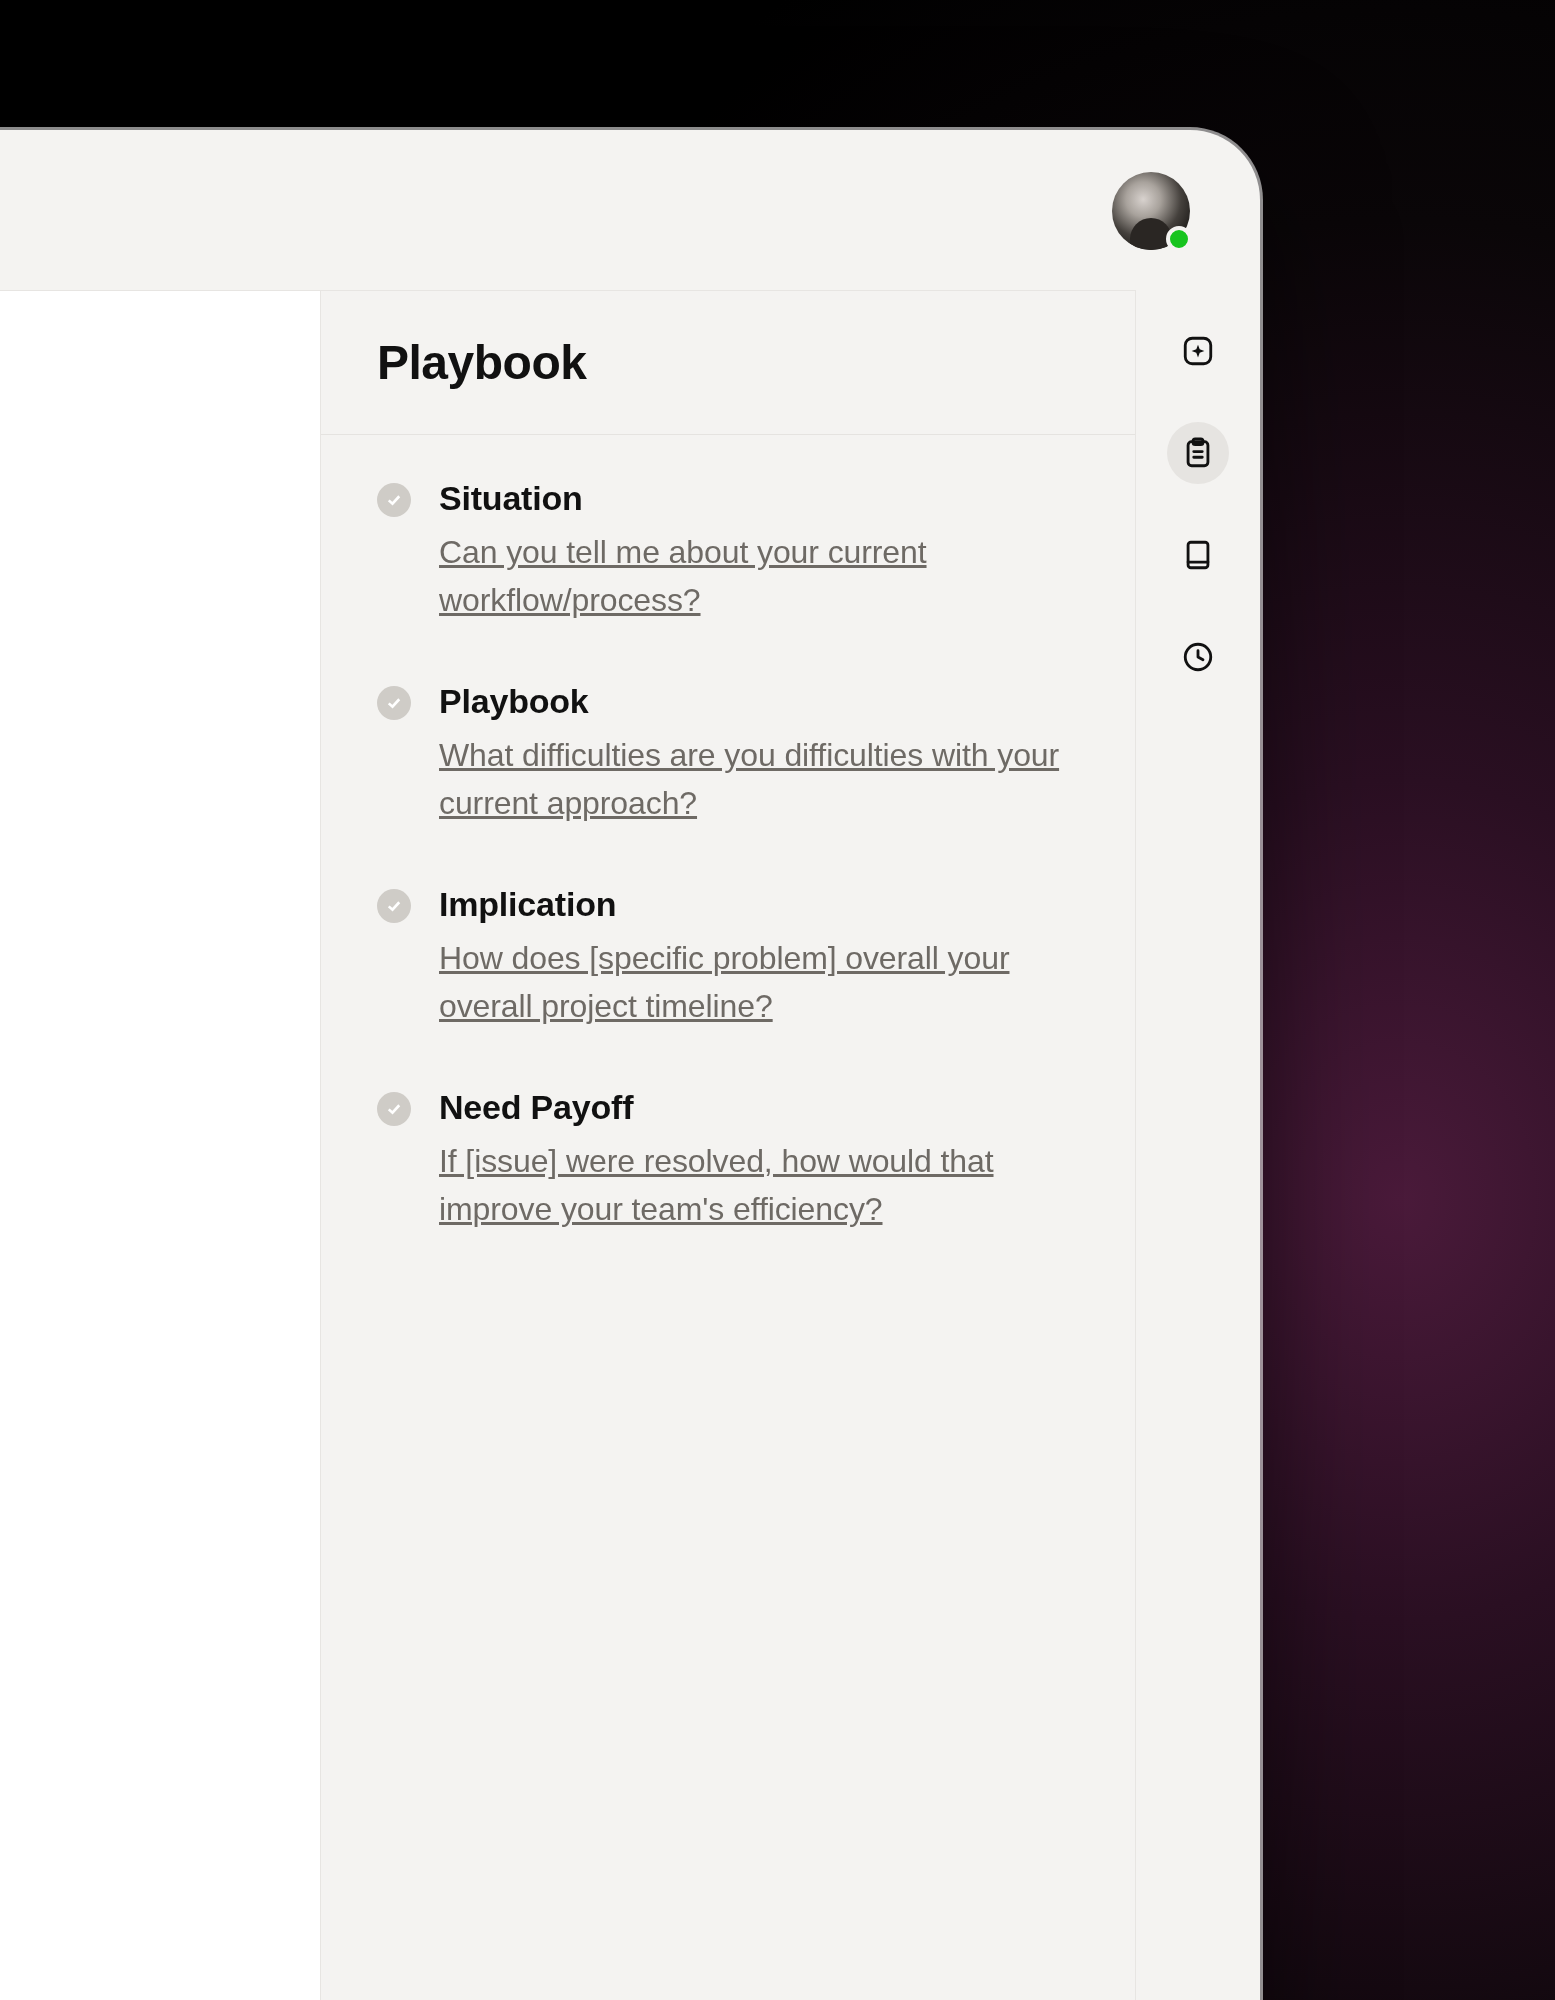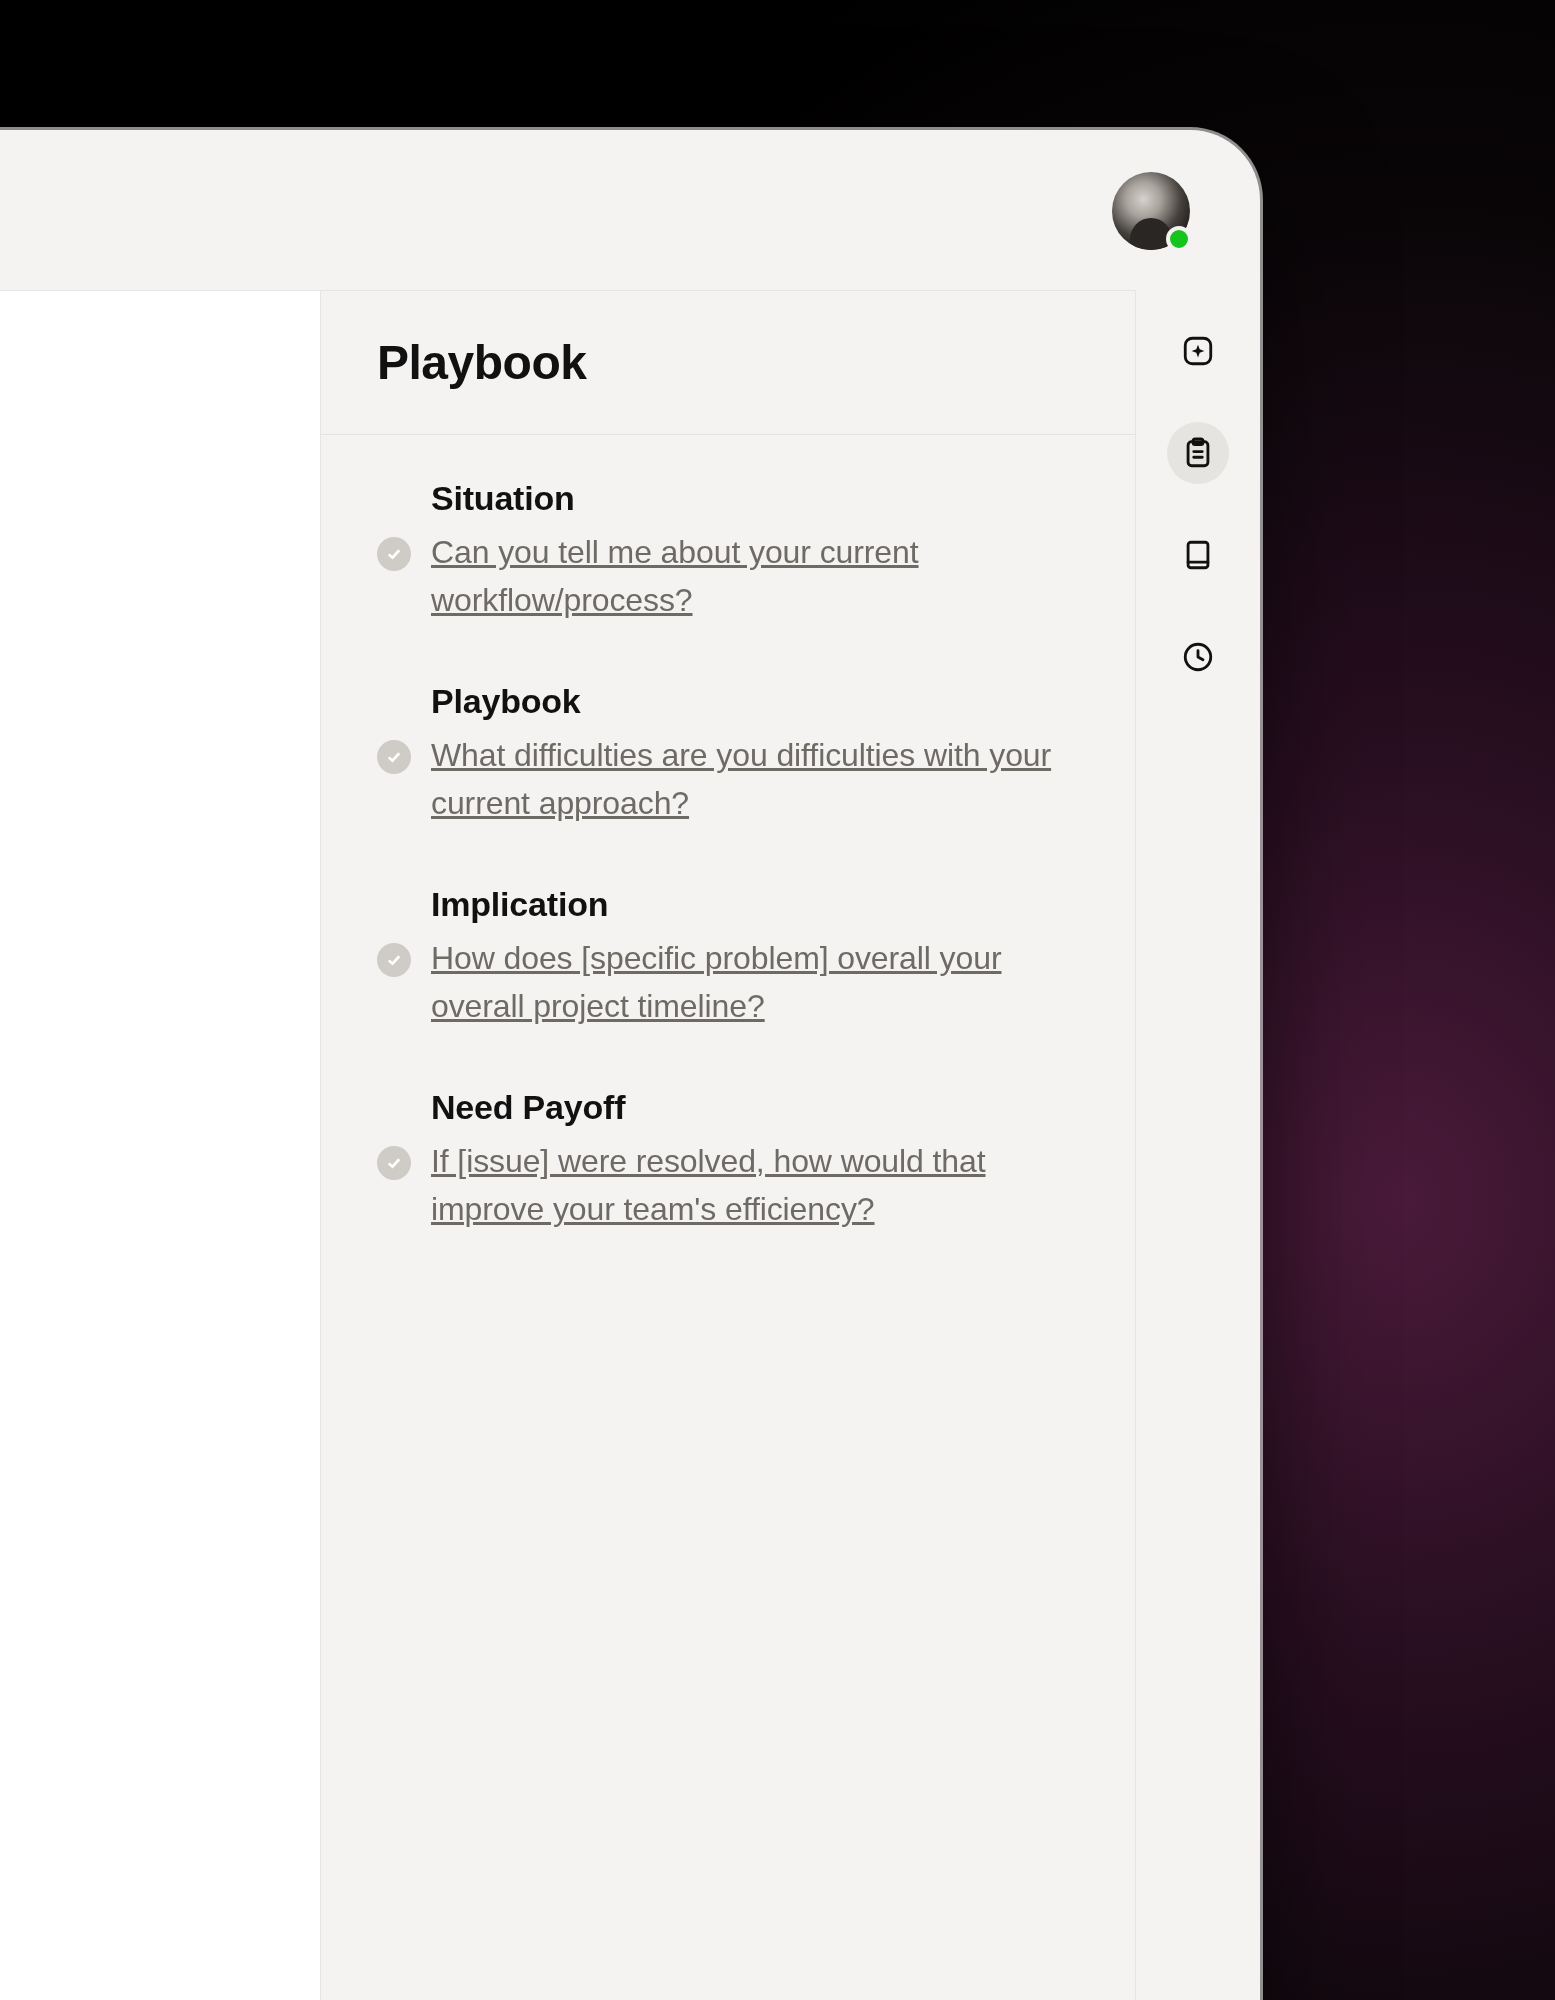--- a/index.html
+++ b/index.html
@@ -106,22 +106,22 @@
     letter-spacing: -0.5px;
   }
   .panel-body {
     padding: 44px 56px;
     display: flex;
     flex-direction: column;
     gap: 58px;
   }
   .item {
     display: flex;
-    gap: 20px;
-    align-items: center;
+    gap: 28px;
+    align-items: flex-start;
   }
   .check {
     width: 34px;
     height: 34px;
     flex: 0 0 34px;
     margin-top: 4px;
     border-radius: 50%;
     background: #cfccc7;
     display:flex;
     align-items:center;

